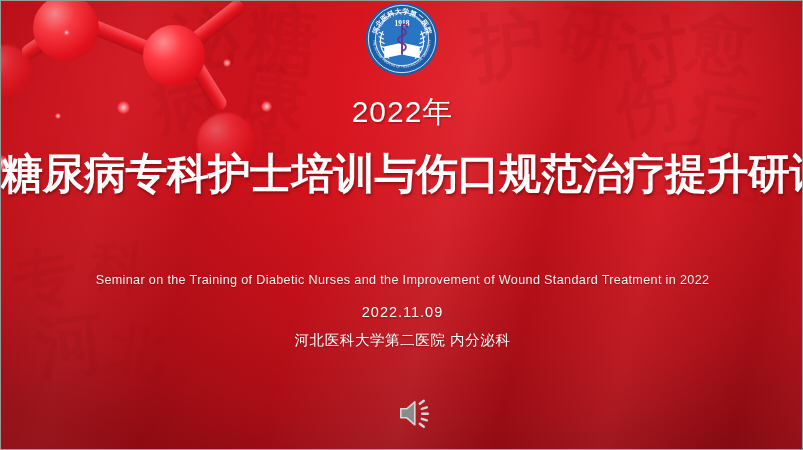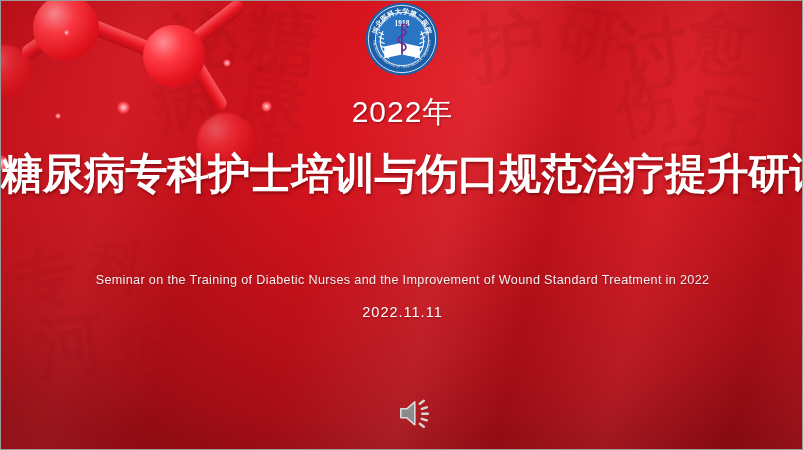--- a/index.html
+++ b/index.html
@@ -266,21 +266,22 @@
     </svg>
   </div>
 
   <div id="year-line">2022年</div>
 
   <div id="main-title">糖尿病专科护士培训与伤口规范治疗提升研讨班</div>
 
   <div id="eng-subtitle">Seminar on the Training of Diabetic Nurses and the Improvement of Wound Standard Treatment in 2022</div>
 
   <div id="meta-block">
-    <div class="meta-line date">2022.11.11</div>
+    <div class="meta-line date">2022.11.09</div>
+    <div class="meta-line">河北医科大学第二医院  内分泌科</div>
   </div>
 
   <div id="speaker-icon">
     <svg viewBox="0 0 38 32" width="38" height="32">
       <g transform="translate(0.8,0.8)">
         <path d="M4,11 L10,11 L18,4 L18,27 L10,20 L4,20 Z" fill="#8b8b8b" stroke="#d8d8d8" stroke-width="1.6" stroke-linejoin="round"></path>
         <g stroke="#d8d8d8" stroke-width="2.4" stroke-linecap="round" fill="none">
           <path d="M23,6  L27,3"></path>
           <path d="M25,11 L30,9.5"></path>
           <path d="M25.5,16 L31,16"></path>

